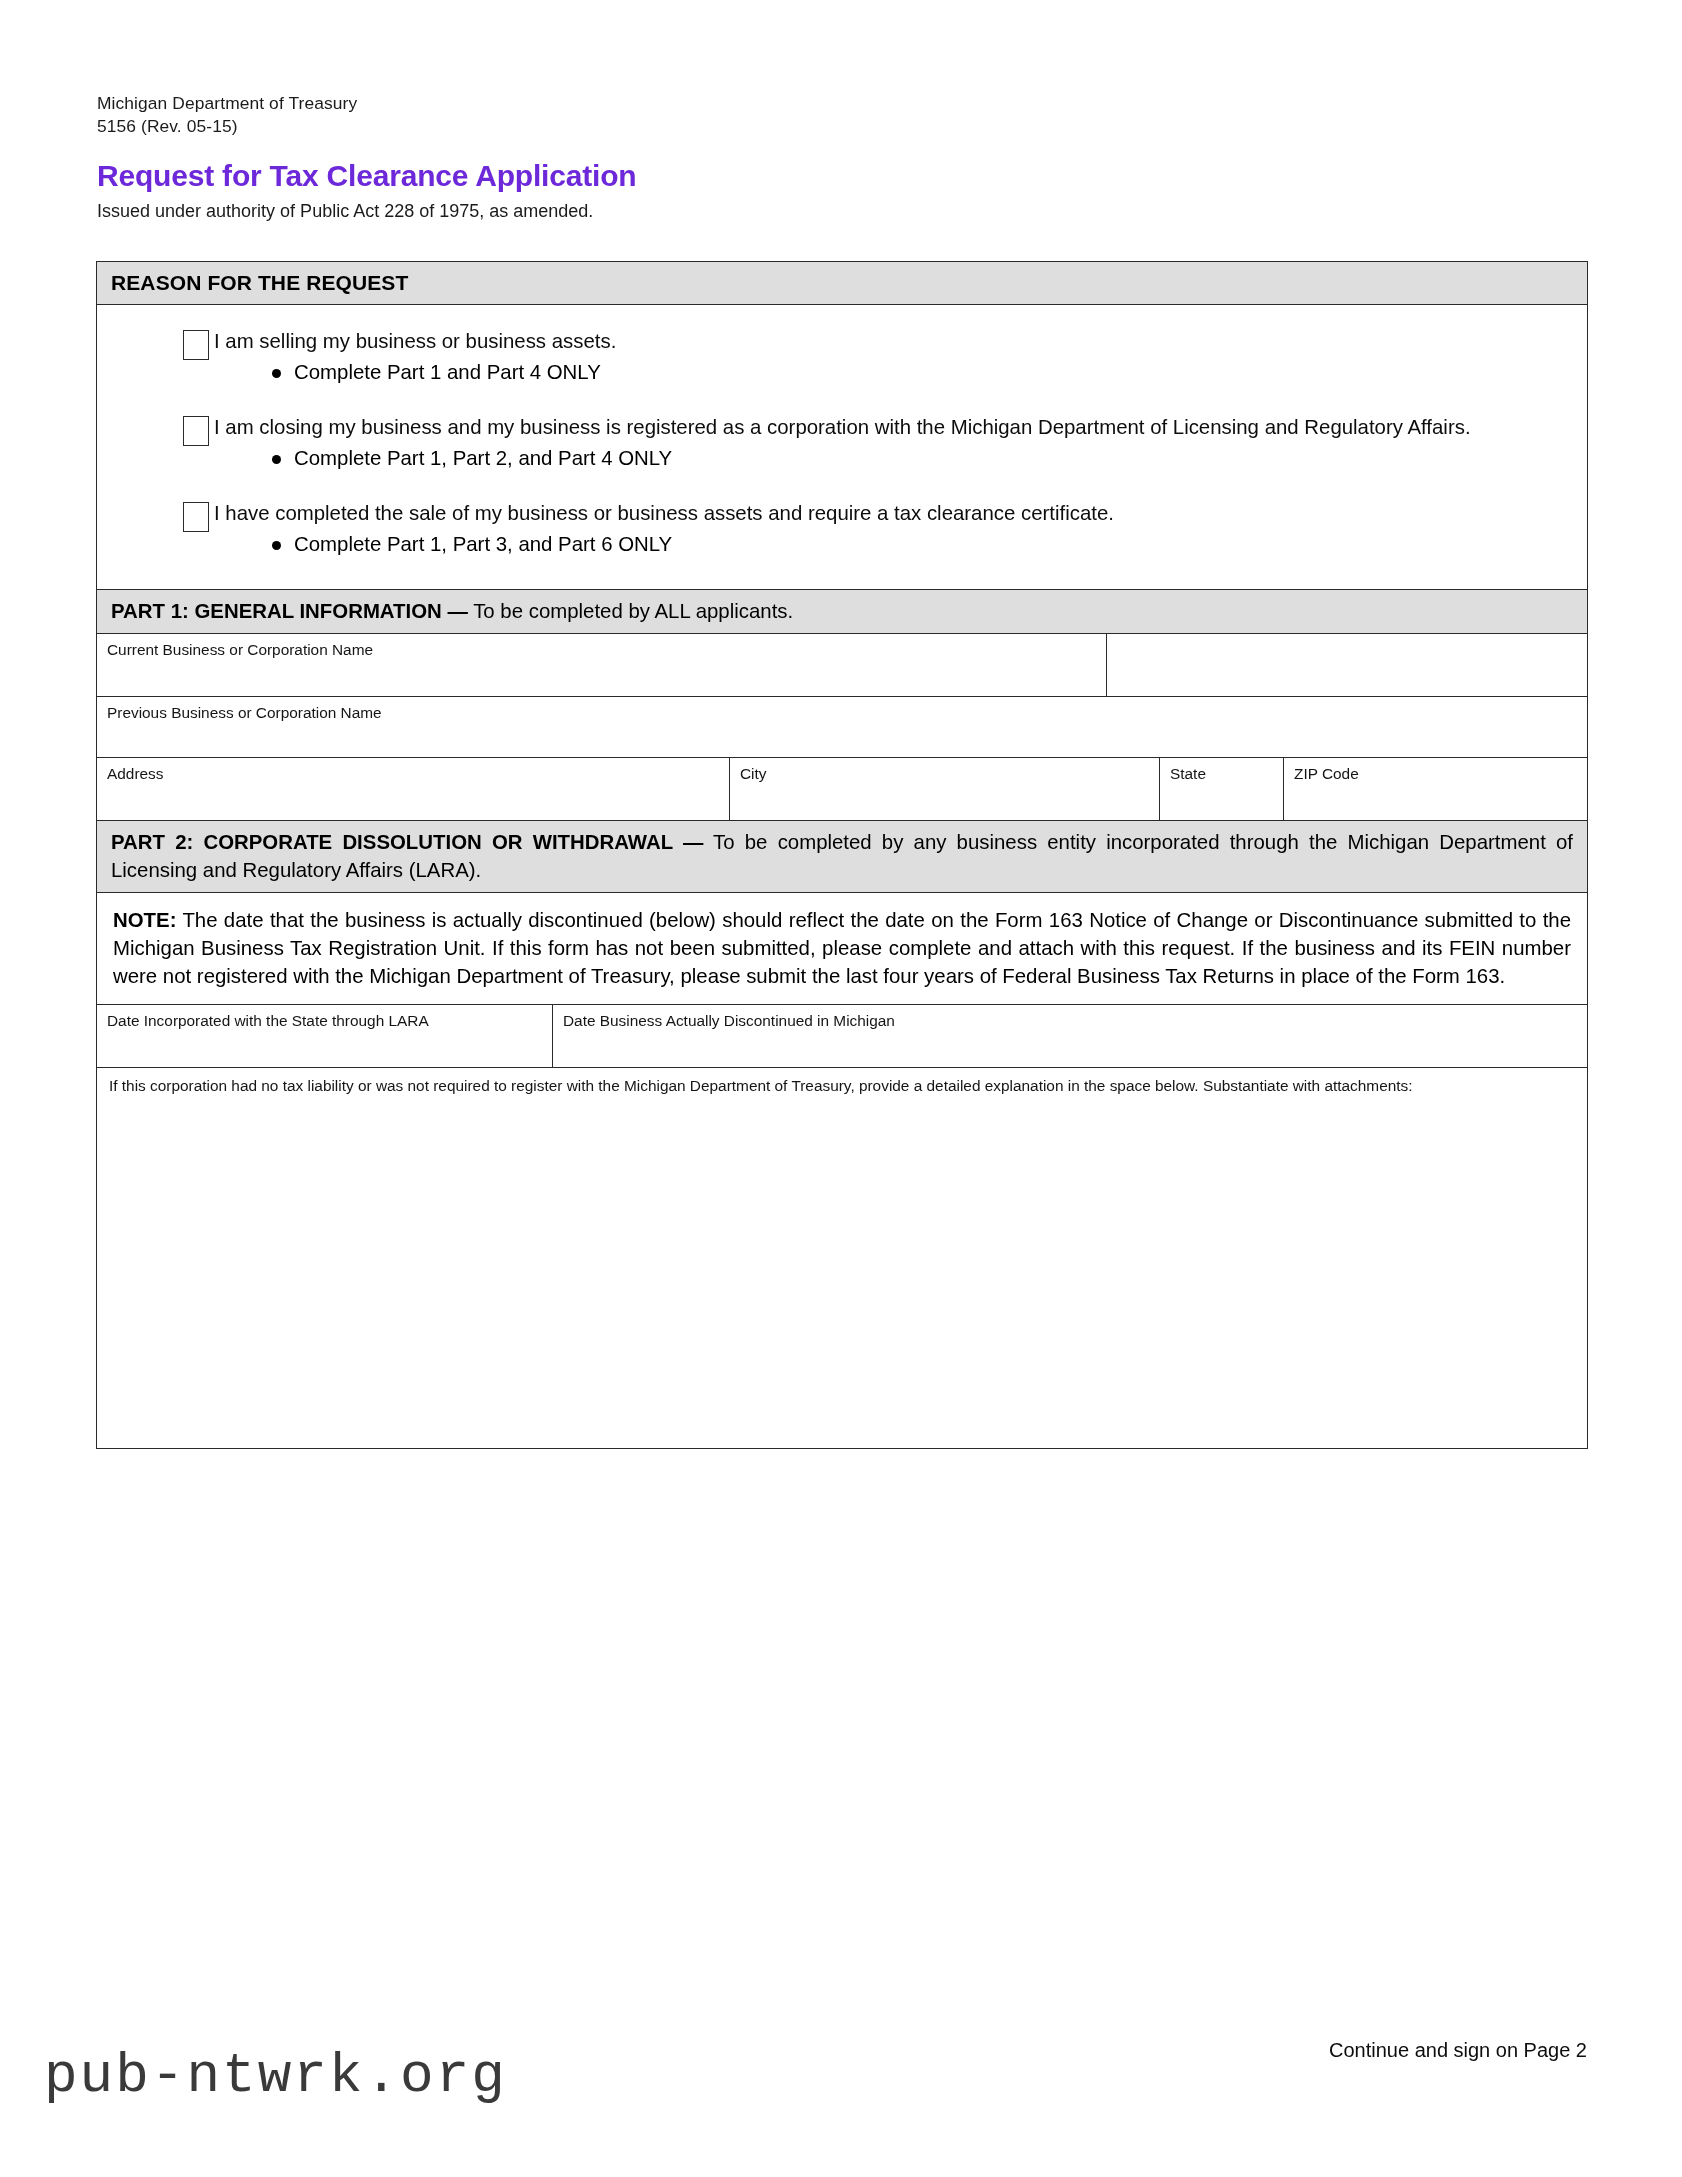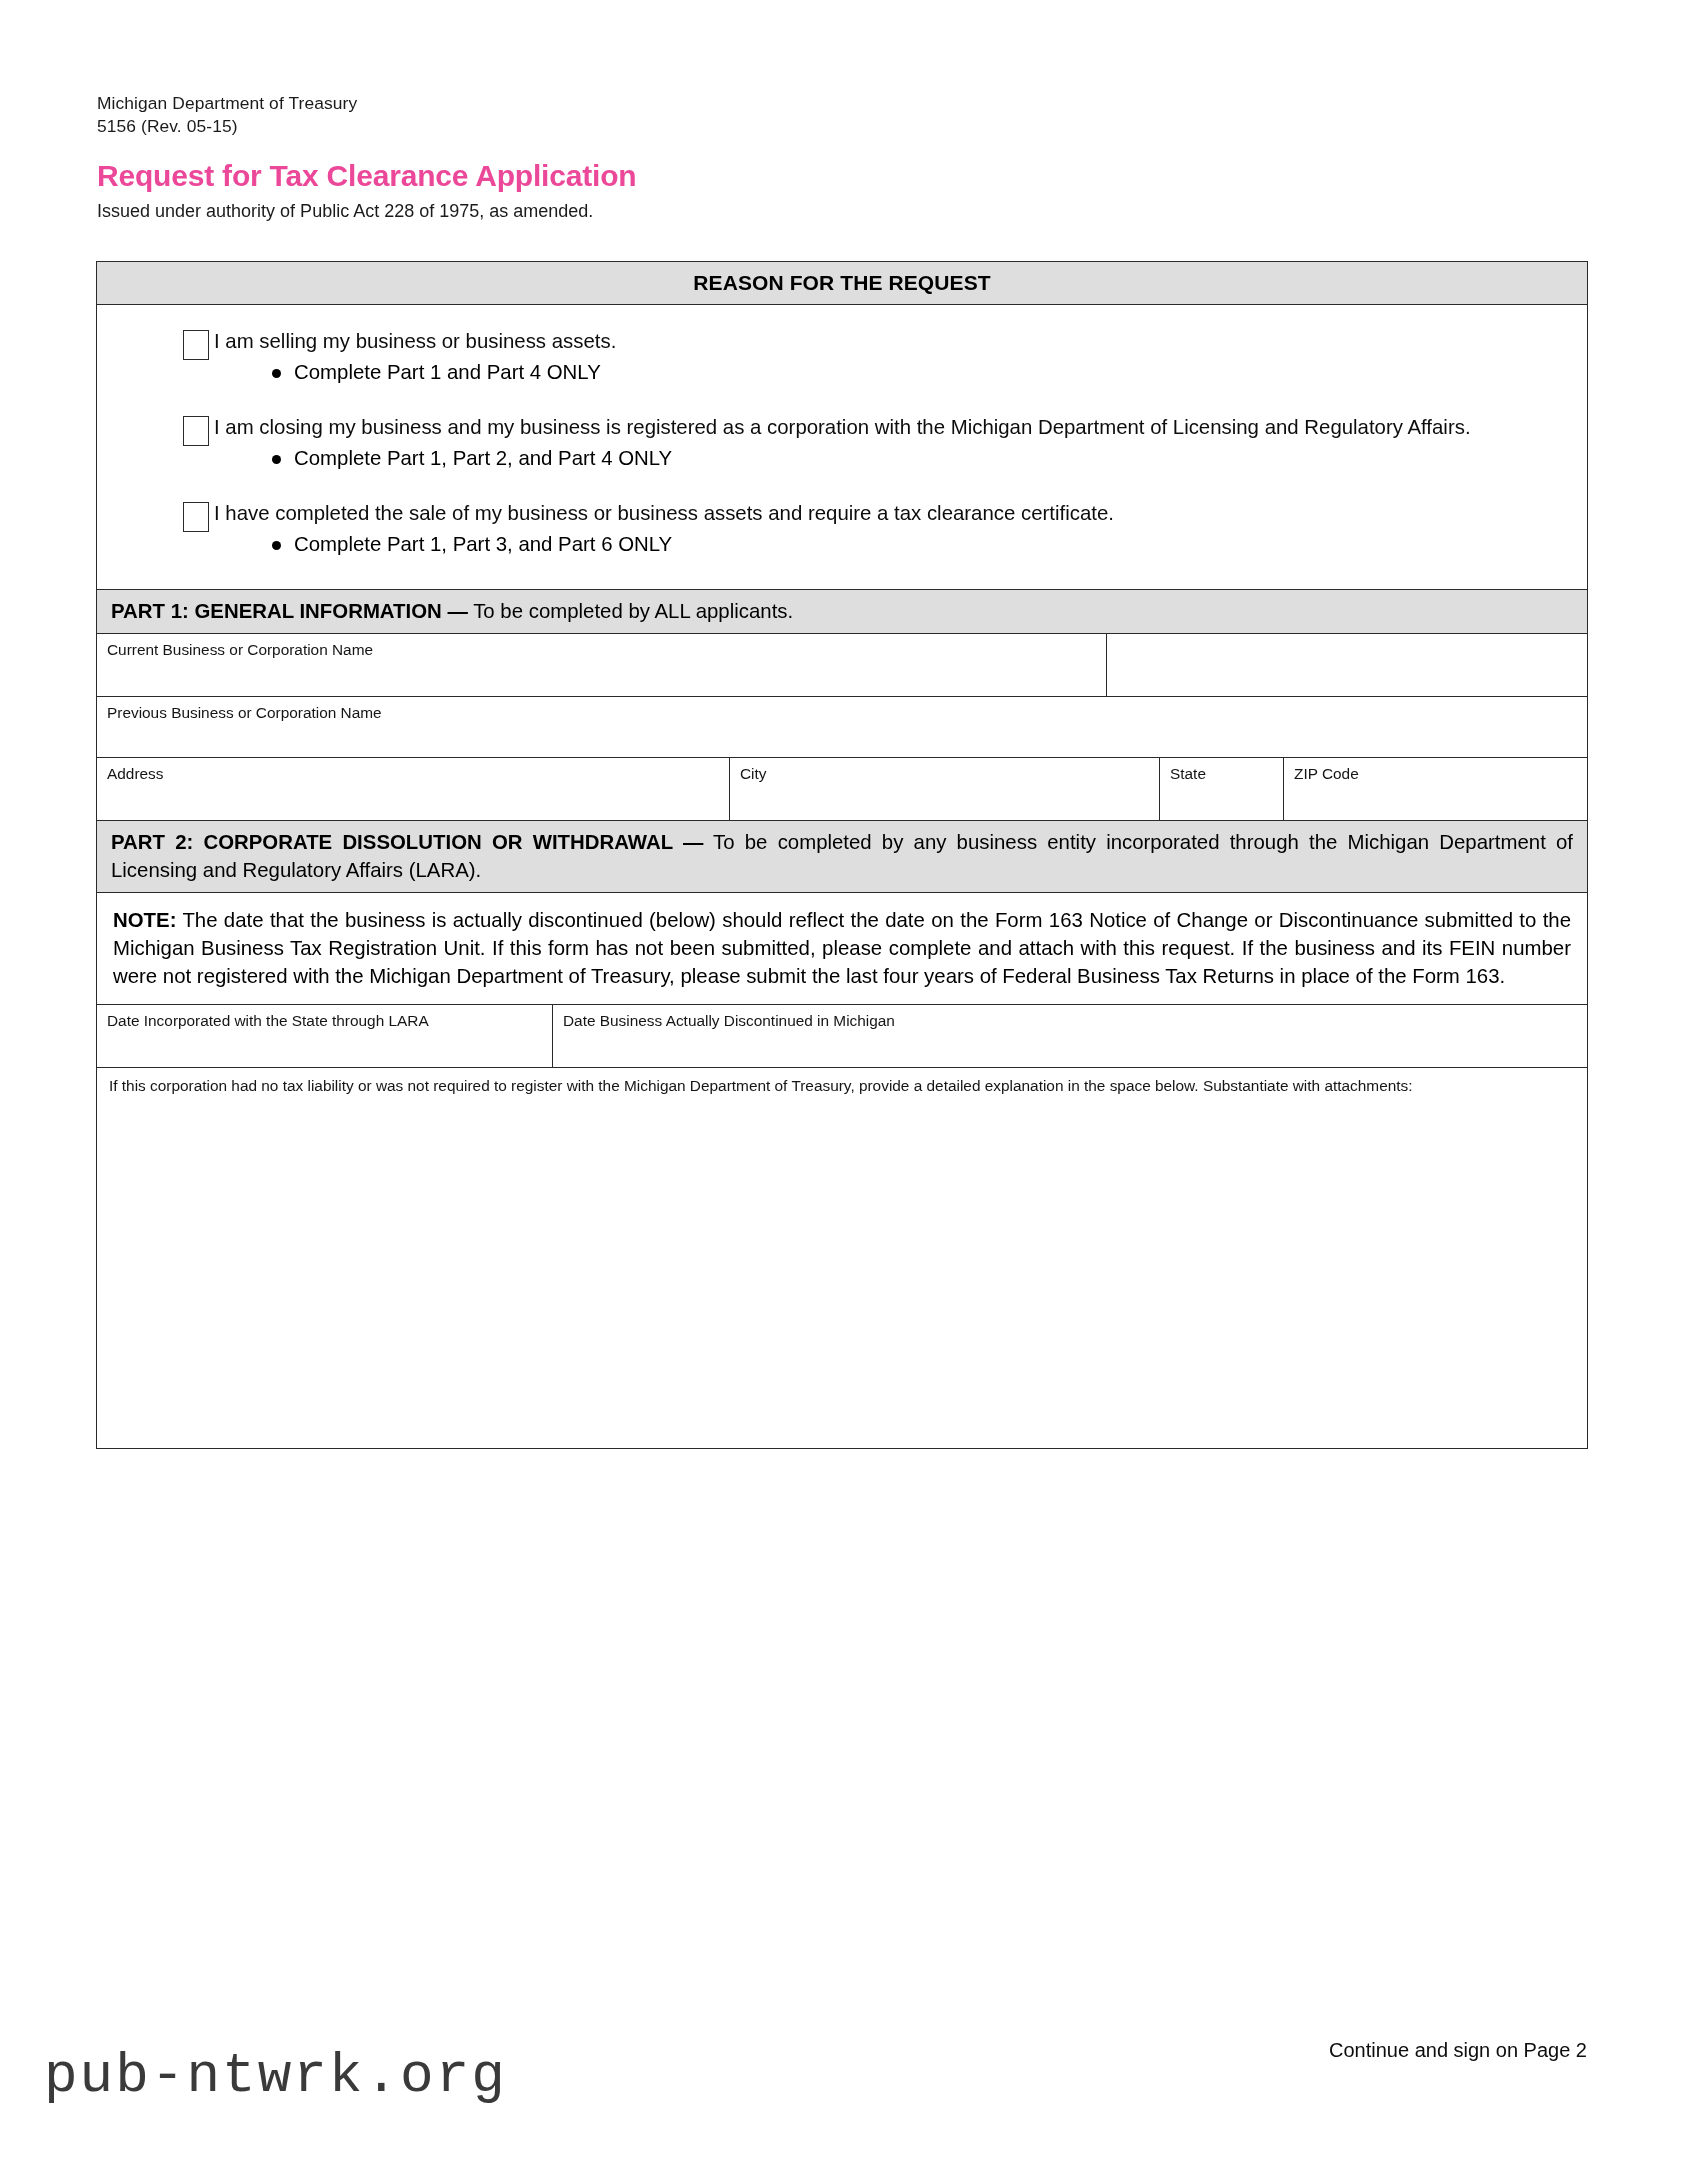--- a/index.html
+++ b/index.html
@@ -42,21 +42,21 @@
     line-height: 23px;
     color: #1b1b1b;
     letter-spacing: 0.1px;
   }
   .form-title {
     margin-top: 21px;
     font-size: 30px;
     font-weight: bold;
     line-height: 34px;
     letter-spacing: -0.2px;
-    color: #ec4899;
+    color: #6d28d9;
   }
   .form-subtitle {
     margin-top: 7px;
     font-size: 18px;
     line-height: 23px;
     color: #1b1b1b;
   }
 
   
   .form-frame {
@@ -69,21 +69,20 @@
   }
 
   .band {
     background: #dedede;
     border-bottom: 1.6px solid #2a2a2a;
     padding: 7px 14px 8px 14px;
     box-sizing: border-box;
   }
   .band-top {
     border-top: none;
-    text-align: center;
   }
   .band-title {
     font-size: 21px;
     font-weight: bold;
     line-height: 27px;
     letter-spacing: 0.1px;
   }
   .band-para {
     font-size: 20.4px;
     line-height: 28px;

